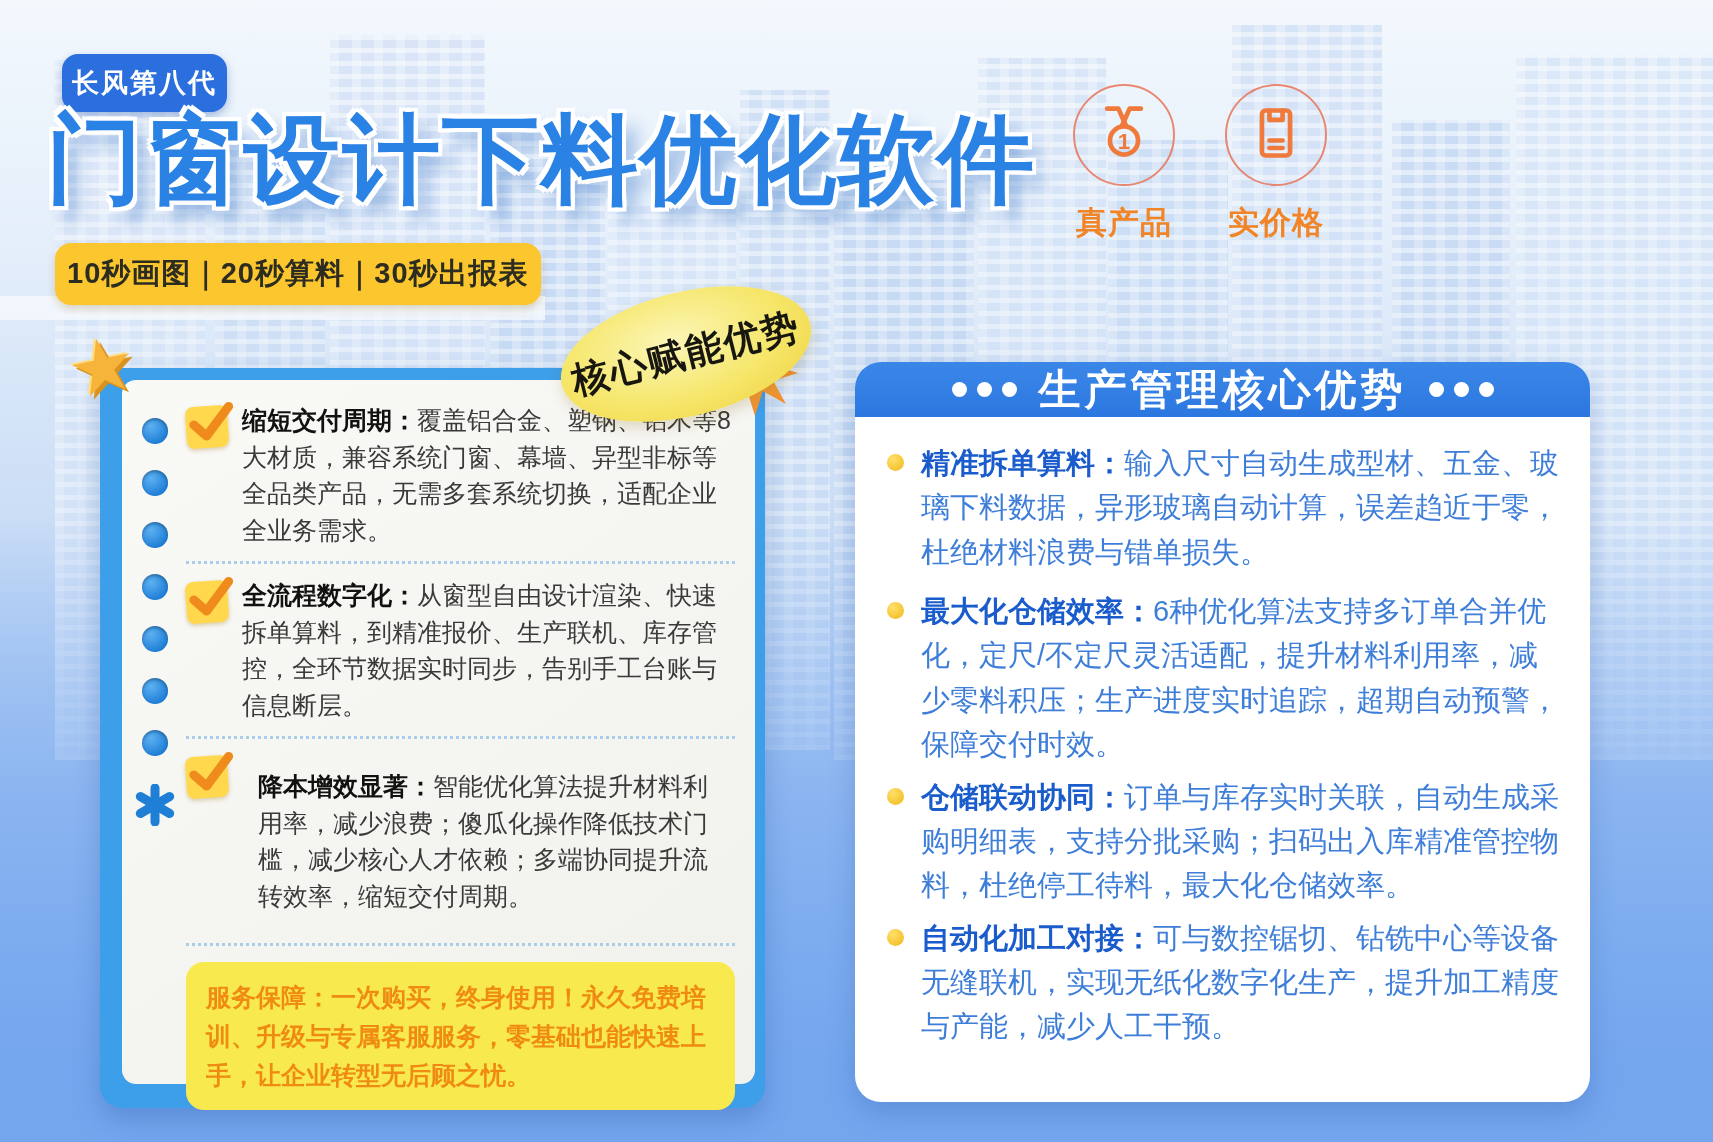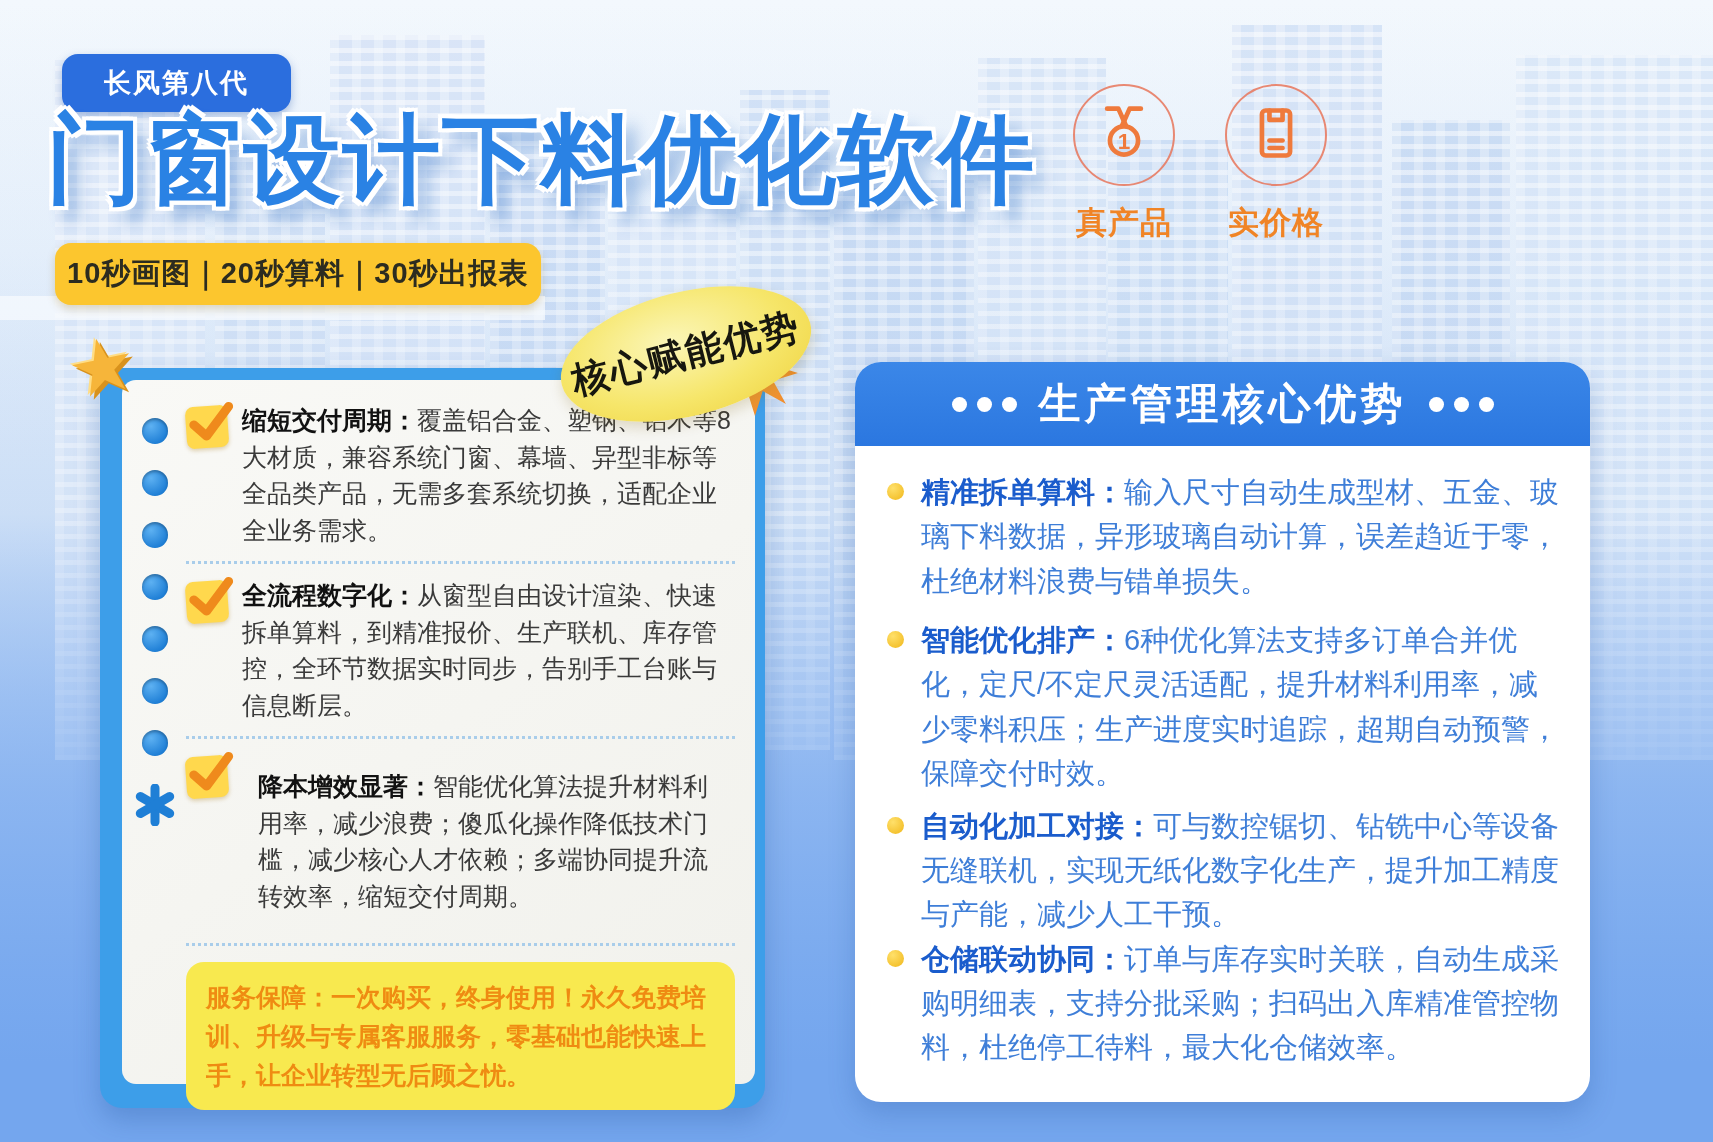--- a/index.html
+++ b/index.html
@@ -8,21 +8,21 @@
          background:linear-gradient(180deg,#f3f8fd 0%,#e8f1fb 22%,#cfe0f6 45%,#a3c4f2 68%,#82b0ef 85%,#74a6ee 100%);}
   
   .bld{position:absolute;z-index:1;opacity:.85;
        background-image:repeating-linear-gradient(0deg,rgba(255,255,255,.55) 0 5px,transparent 5px 13px),
                         repeating-linear-gradient(90deg,rgba(255,255,255,.35) 0 9px,transparent 9px 22px);}
   .band{position:absolute;z-index:1;}
   .bg-fade{position:absolute;inset:0;z-index:2;pointer-events:none;
        background:linear-gradient(180deg,rgba(242,248,253,0) 0%,rgba(190,215,246,.2) 45%,rgba(133,177,240,.85) 72%,rgba(116,166,238,1) 93%);}
   
   .gen-badge{position:absolute;z-index:3;left:62px;top:54px;background:#2b6ede;color:#fff;
-       font-size:27px;font-weight:700;padding:11px 42px;border-radius:16px;letter-spacing:2px;
+       font-size:27px;font-weight:700;padding:11px 10px;border-radius:16px;letter-spacing:2px;
        box-shadow:0 4px 10px rgba(30,80,170,.35);}
   .main-title{position:absolute;z-index:3;left:46px;top:96px;font-size:97px;font-weight:900;color:#2a82e4;
        letter-spacing:2px;white-space:nowrap;
        text-shadow:4px 0 0 #fff,-4px 0 0 #fff,0 4px 0 #fff,0 -4px 0 #fff,4px 4px 0 #fff,-4px 4px 0 #fff,
                    4px -4px 0 #fff,-4px -4px 0 #fff,12px 14px 16px rgba(30,100,190,.45);}
   .speed-pill{position:absolute;z-index:3;left:55px;top:243px;background:#fcc62e;color:#2c2c20;
        font-size:29px;font-weight:700;padding:11px 12px;border-radius:16px;letter-spacing:1px;
        box-shadow:0 4px 8px rgba(150,110,10,.25);}
   
   .trust-row{position:absolute;z-index:3;left:1056px;top:84px;display:flex;gap:16px;}
@@ -57,21 +57,21 @@
        border-radius:8px;transform:rotate(-4deg);box-shadow:0 2px 4px rgba(160,110,0,.3);}
   .check-wrap svg{position:absolute;left:-4px;top:-12px;}
   .feat-text{font-size:25px;line-height:1.46;color:#3a3a3a;}
   .feat-text b{color:#111;font-weight:800;}
   .dotted-sep{border:none;border-bottom:3px dotted #a9cdea;margin:13px 0 13px 0;}
   .service-box{margin-top:16px;background:#f8e94f;border-radius:18px;padding:16px 20px;
        font-size:25px;line-height:1.55;font-weight:800;color:#ef8b12;}
   
   .right-card{position:absolute;z-index:3;left:855px;top:362px;width:735px;height:740px;background:#fff;
        border-radius:26px;overflow:hidden;box-shadow:0 12px 26px rgba(35,85,160,.25);}
-  .rc-header{height:84px;background:linear-gradient(180deg,#3b87e8,#2b77e0);display:flex;align-items:center;
+  .rc-header{height:55px;background:linear-gradient(180deg,#3b87e8,#2b77e0);display:flex;align-items:center;
        justify-content:center;gap:22px;}
   .hdots{display:flex;gap:10px;}
   .hdots i{width:15px;height:15px;border-radius:50%;background:#fff;display:block;}
   .rc-title{color:#fff;font-size:42px;font-weight:800;letter-spacing:4px;white-space:nowrap;}
   .rc-body{padding:24px 28px 0 30px;}
   .adv{position:relative;padding-left:36px;margin-bottom:8px;font-size:29px;line-height:1.53;color:#3e7ed8;}
   .adv b{color:#1a5ccc;font-weight:800;}
   .bullet{position:absolute;left:2px;top:13px;width:17px;height:17px;border-radius:50%;
        background:radial-gradient(circle at 35% 30%,#ffe06a,#f0b71a);}
 </style>
@@ -215,29 +215,29 @@
     </div>
     <div class="rc-body">
 
       <p class="adv" style="margin:0 0 15px 0;">
         <span class="bullet"></span>
         <b>精准拆单算料：</b><span>输入尺寸自动生成型材、五金、玻璃下料数据，异形玻璃自动计算，误差趋近于零，杜绝材料浪费与错单损失。</span>
       </p>
 
       <p class="adv" style="margin:0 0 8px 0;">
         <span class="bullet"></span>
-        <b>智能优化排产：</b><span>6种优化算法支持多订单合并优化，定尺/不定尺灵活适配，提升材料利用率，减少零料积压；生产进度实时追踪，超期自动预警，保障交付时效。</span>
+        <b>最大化仓储效率：</b><span>6种优化算法支持多订单合并优化，定尺/不定尺灵活适配，提升材料利用率，减少零料积压；生产进度实时追踪，超期自动预警，保障交付时效。</span>
+      </p>
+
+      <p class="adv" style="margin:0 0 8px 0;">
+        <span class="bullet"></span>
+        <b>仓储联动协同：</b><span>订单与库存实时关联，自动生成采购明细表，支持分批采购；扫码出入库精准管控物料，杜绝停工待料，最大化仓储效率。</span>
       </p>
 
       <p class="adv" style="margin:0;">
         <span class="bullet"></span>
         <b>自动化加工对接：</b><span>可与数控锯切、钻铣中心等设备无缝联机，实现无纸化数字化生产，提升加工精度与产能，减少人工干预。</span>
       </p>
 
-      <p class="adv" style="margin:0 0 8px 0;">
-        <span class="bullet"></span>
-        <b>仓储联动协同：</b><span>订单与库存实时关联，自动生成采购明细表，支持分批采购；扫码出入库精准管控物料，杜绝停工待料，最大化仓储效率。</span>
-      </p>
-
     </div>
   </div>
 
 </div>
 
 </body></html>

